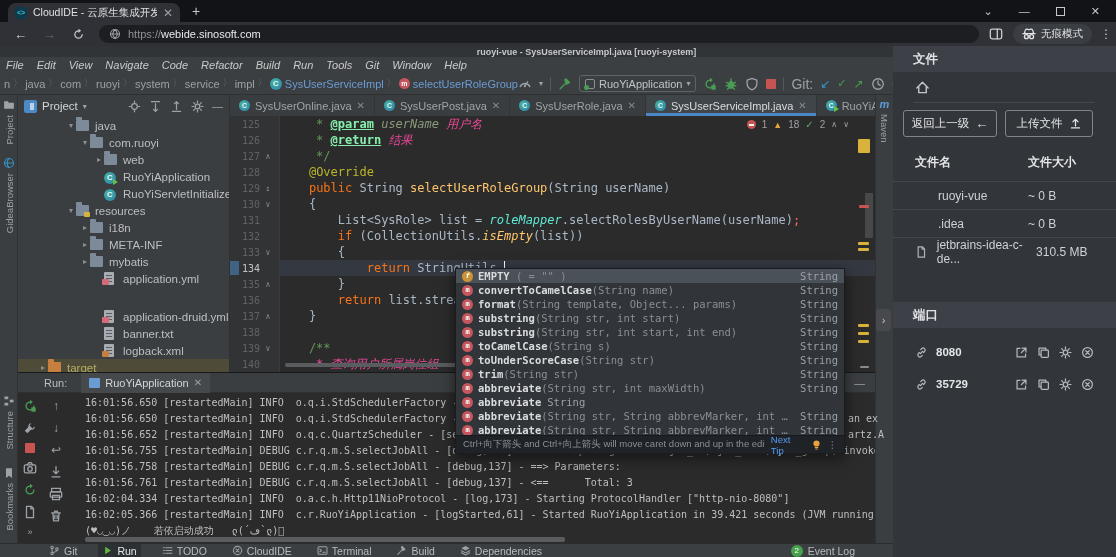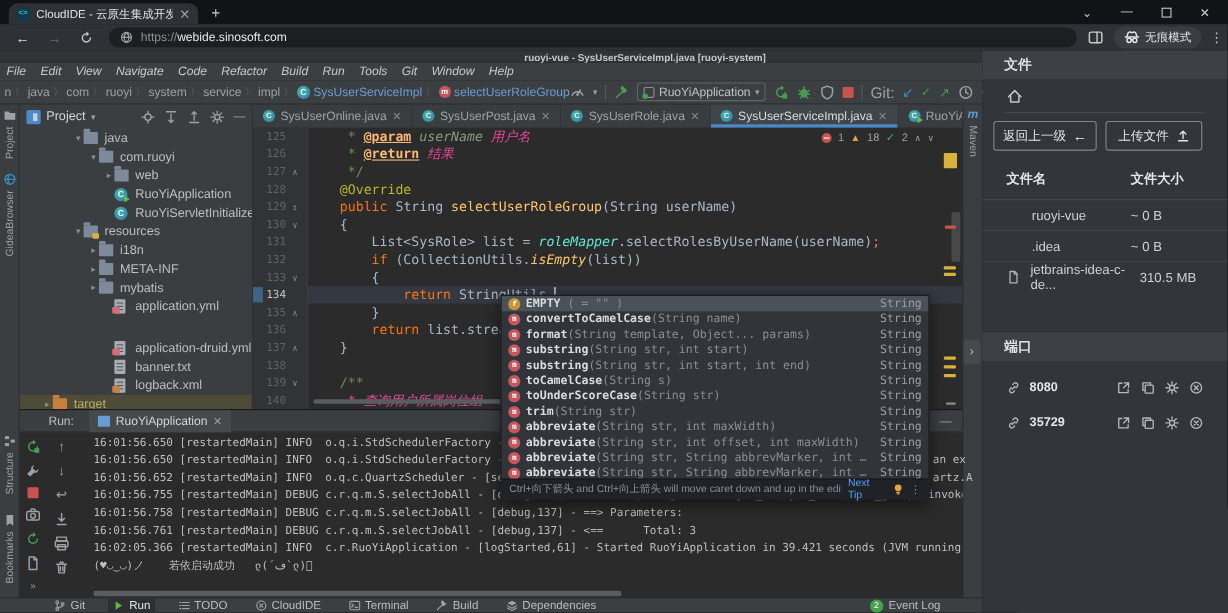--- a/index.html
+++ b/index.html
@@ -90,21 +90,21 @@
 #gutterbg{position:absolute;left:0;top:0;width:50px;height:256px;background:#313335;border-right:1px solid #3a3d40}
 .crow{position:relative;display:flex;height:16px;font-family:"DejaVu Sans Mono",monospace}
 .crow .gut{width:50px;flex:none;display:flex;align-items:center;position:relative}
 .crow .num{width:30px;text-align:right;font-size:10px;color:#606366}
 .crow .mark{width:16px;text-align:center;font-size:8px;color:#85878a}
 .crow.cur .num{color:#c3c5c7}
 .crow.cur .gut::before{content:"";position:absolute;left:0;top:1px;bottom:1px;width:9px;background:#3f6285}
 .crow .code{flex:1;font-size:12px;line-height:16px;color:#a9b7c6;white-space:pre;overflow:hidden}
 .crow.cur .code{background:#343841}
 .k{color:#f97316}.ann{color:#bbb529}.m{color:#ffc66d}.mi{color:#ffc66d;font-style:italic}
-.f{color:#5eead4;font-style:italic}.d{color:#629755}.dt{color:#fdba74;font-weight:bold;text-decoration:underline}
+.f{color:#5eead4;font-style:italic}.d{color:#629755}.dt{color:#86efac;font-weight:bold;text-decoration:underline}
 .dv{color:#8a9a7b;font-style:italic}.di{color:#ec4899;font-style:italic}.err{color:#ff6b68}.cm{color:#629755}
 .caret{display:inline-block;width:1.5px;height:13px;background:#fff;vertical-align:-2px}
 .ovr{color:#cc6666;font-size:10px}
 #inspect{position:absolute;right:26px;top:3px;display:flex;align-items:center;gap:6px;font-size:10px;color:#9da0a6;z-index:5}
 #inspect .edot{width:9px;height:9px;border-radius:50%;background:#c75450;display:inline-block;position:relative}
 #inspect .edot::after{content:"";position:absolute;left:2px;top:4px;right:2px;height:1.5px;background:#fff}
 #inspect .wtri{color:#e8a33d;font-size:9px}
 #inspect .tok{color:#5fad65;font-size:10px}
 #stripe{position:absolute;right:0;top:0;width:23px;height:256px}
 .smark{position:absolute;border-radius:1px}
@@ -740,20 +740,21 @@
           </svg>
         </span>
     </div>
     <div id="console">
         <div class="cline">16:01:56.650 [restartedMain] INFO  o.q.i.StdSchedulerFactory - [in</div>
         <div class="cline">16:01:56.650 [restartedMain] INFO  o.q.i.StdSchedulerFactory - [in</div>
         <div class="cline">16:01:56.652 [restartedMain] INFO  o.q.c.QuartzScheduler - [setJob</div>
         <div class="cline">16:01:56.755 [restartedMain] DEBUG c.r.q.m.S.selectJobAll - [debug,137] - ==&gt;  Preparing: select job_id, job_name, job_group, invoke_target,</div>
         <div class="cline">16:01:56.758 [restartedMain] DEBUG c.r.q.m.S.selectJobAll - [debug,137] - ==&gt; Parameters:</div>
         <div class="cline">16:01:56.761 [restartedMain] DEBUG c.r.q.m.S.selectJobAll - [debug,137] - &lt;==      Total: 3</div>
+        <div class="cline">16:02:04.334 [restartedMain] INFO  o.a.c.h.Http11NioProtocol - [log,173] - Starting ProtocolHandler ["http-nio-8080"]</div>
         <div class="cline">16:02:05.366 [restartedMain] INFO  c.r.RuoYiApplication - [logStarted,61] - Started RuoYiApplication in 39.421 seconds (JVM running for 41.7</div>
         <div class="cline">(♥◡‿◡)ノ゙  若依启动成功   ლ(´ڡ`ლ)゙</div>
       </div>
     <div id="fragments"></div>
     <div id="conscroll"></div>
   <span class="frag" style="left: 830px; top: 40px;">an ex</span>
       <span class="frag" style="left: 830px; top: 56px;">artz.A</span>
     </div>
 
   <div id="statusbar">
@@ -1004,21 +1005,20 @@
         </div>
         <div class="prowc">
           <span class="pic m">m</span>
           <span class="nm">abbreviate</span>
           <span class="sg">(String str, int maxWidth)</span>
           <span class="ty">String</span>
         </div>
         <div class="prowc">
           <span class="pic m">m</span>
           <span class="nm">abbreviate</span>
-          <span class="sg">(String str, int offset, int maxWidth)</span>
           <span class="ty">String</span>
         </div>
         <div class="prowc">
           <span class="pic m">m</span>
           <span class="nm">abbreviate</span>
           <span class="sg">(String str, String abbrevMarker, int maxWi…</span>
           <span class="ty">String</span>
         </div>
         <div class="prowc">
           <span class="pic m">m</span>

